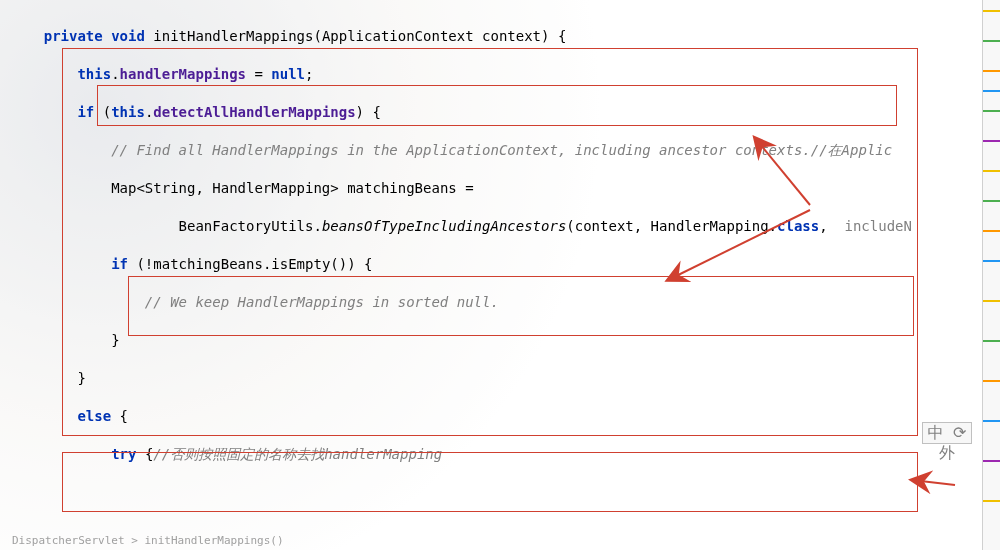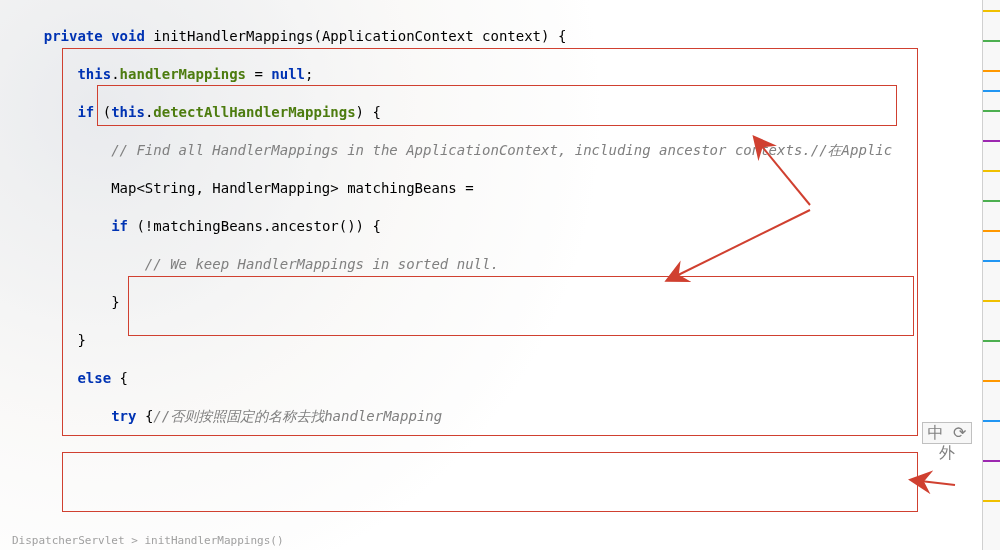--- a/index.html
+++ b/index.html
@@ -24,21 +24,21 @@
   }
   .code-area {
     position: relative;
     z-index: 1;
     padding: 8px 0 0 4px;
     line-height: 19px;
     white-space: pre;
   }
   .line { display: block; padding-left: 6px; }
   .kw { color: #0033b3; font-weight: bold; }
-  .field { color: #4d7c0f; font-weight: bold; text-align: right; }
+  .field { color: #4c1d95; font-weight: bold; text-align: right; }
   .comment { color: #808080; font-style: italic; }
   .method-static { font-style: italic; }
   .txt { color: #000000; }
   .minimap {
     position: absolute;
     right: 0;
     top: 0;
     width: 18px;
     height: 100%;
     border-left: 1px solid #d0d0d0;
@@ -92,21 +92,22 @@
 <body>
 
 <div class="bg-overlay"></div>
 
 <div class="code-area">
 <span class="line">    <span class="kw">private void</span><span class="txt"> initHandlerMappings(ApplicationContext context) {</span></span>
 <span class="line">        <span class="kw">this</span><span>.</span><span class="field">handlerMappings</span><span> = </span><span class="kw">null</span><span>;</span></span>
 <span class="line">        <span class="kw">if</span><span> (</span><span class="kw">this</span><span>.</span><span class="field">detectAllHandlerMappings</span><span>) {</span></span>
 <span class="line">            <span class="comment">// Find all HandlerMappings in the ApplicationContext, including ancestor contexts.</span><span class="comment">//在Applic</span></span>
 <span class="line">            <span class="txt">Map&lt;String, HandlerMapping&gt; matchingBeans =</span></span>
-<span class="line">            <span class="kw">if</span><span> (!matchingBeans.ancestor()) {</span></span>
+<span class="line">                    <span class="txt">BeanFactoryUtils.</span><span class="method-static">beansOfTypeIncludingAncestors</span><span>(context, HandlerMapping.</span><span class="kw">class</span><span>,</span><span class="comment" style="font-style:normal;">  includeN</span></span>
+<span class="line">            <span class="kw">if</span><span> (!matchingBeans.isEmpty()) {</span></span>
 <span class="line">                <span class="comment">// We keep HandlerMappings in sorted null.</span></span>
 <span class="line">            <span>}</span></span>
 <span class="line">        <span>}</span></span>
 <span class="line">        <span class="kw">else</span><span> {</span></span>
 <span class="line">            <span class="kw">try</span><span> {</span><span class="comment">//否则按照固定的名称去找handlerMapping</span></span>
 
 
 
 
 

